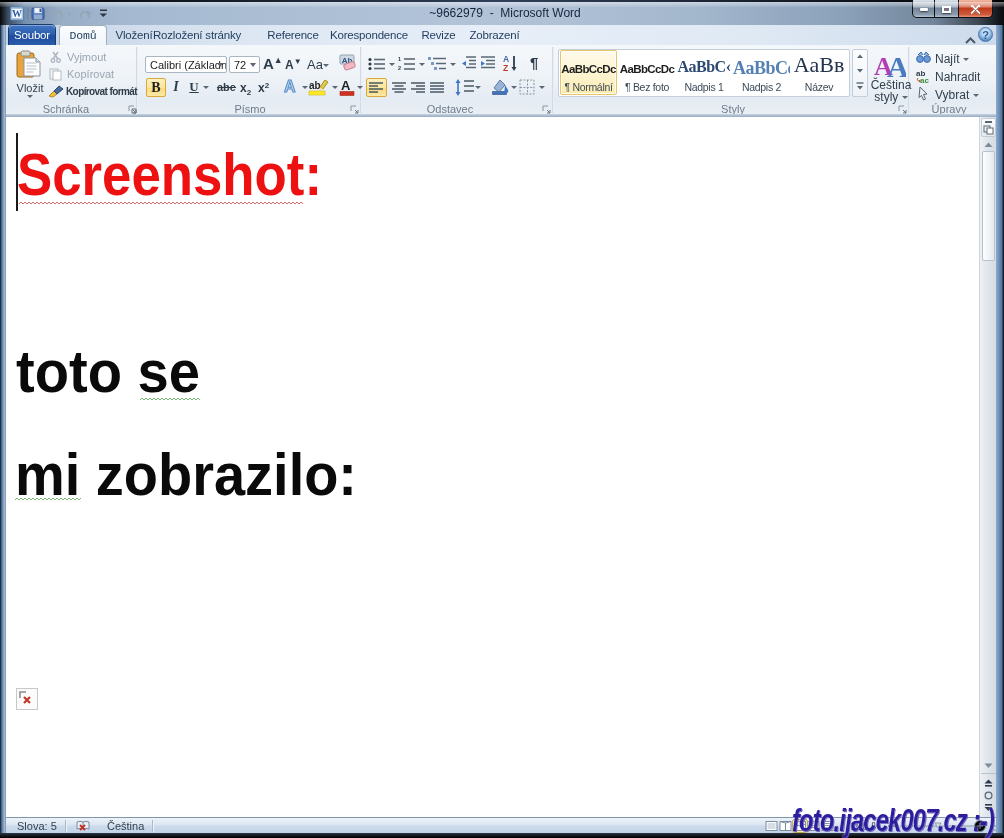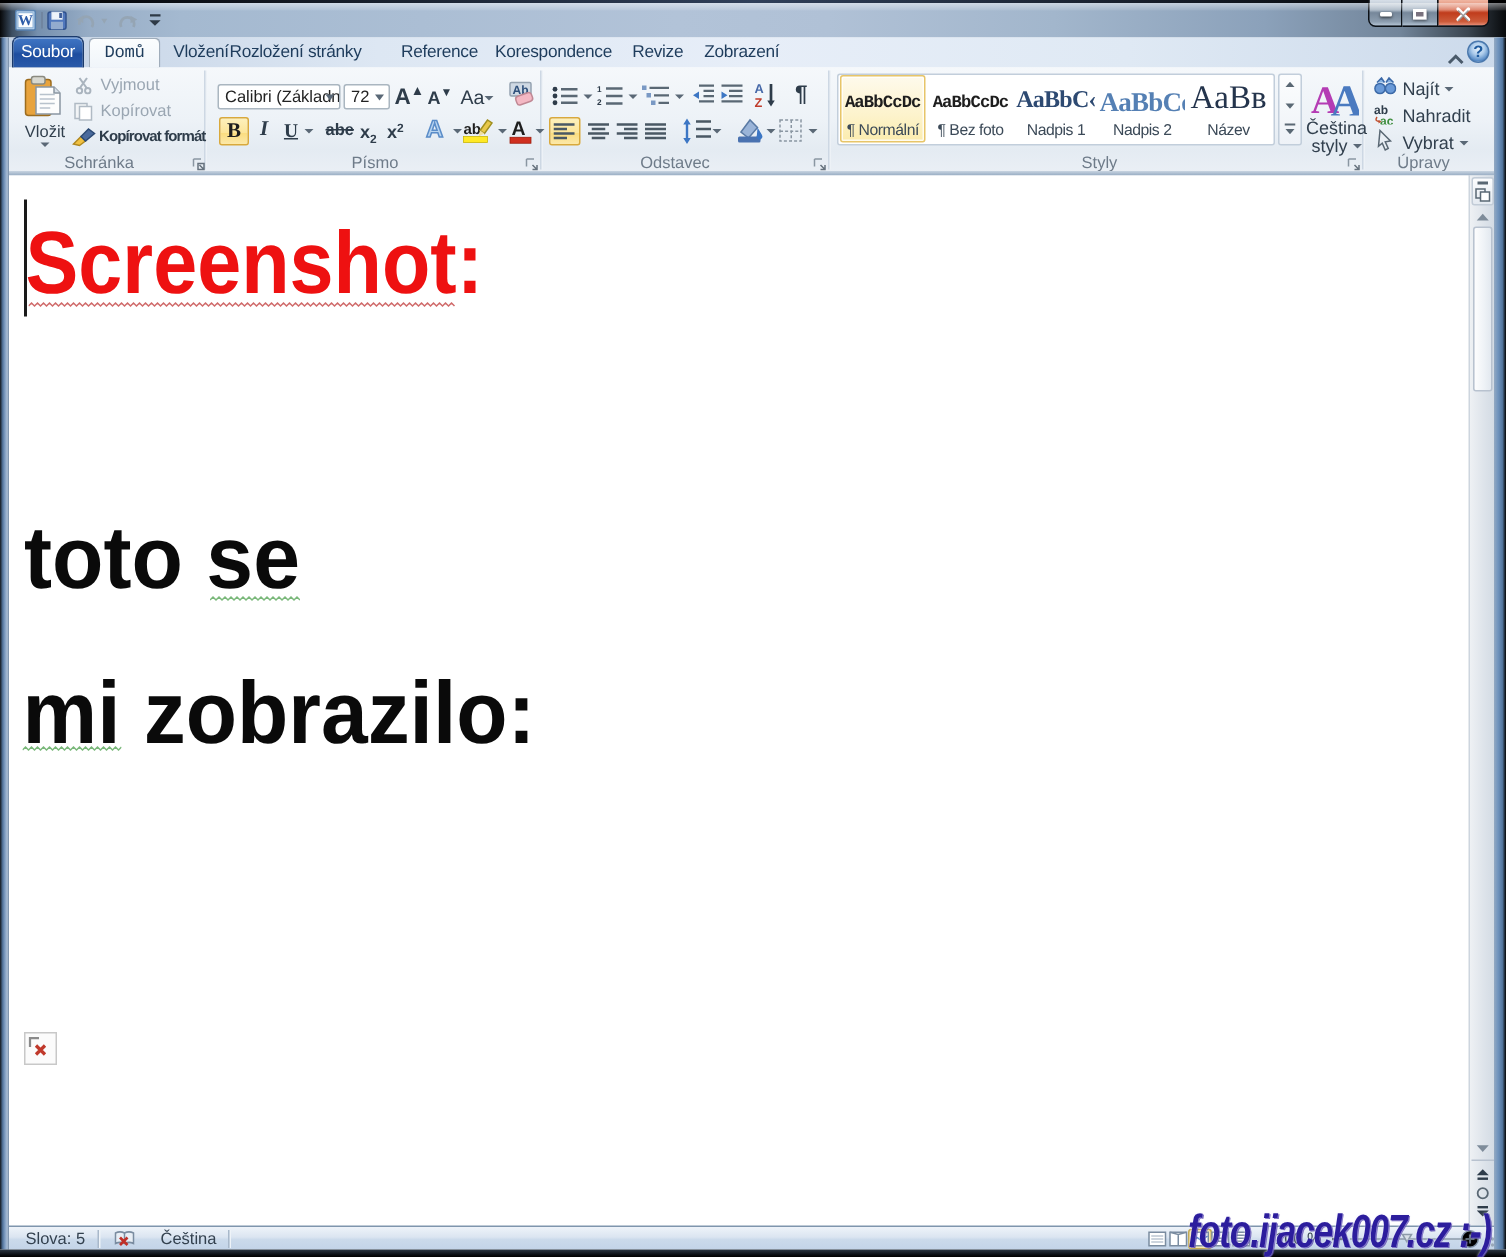--- a/index.html
+++ b/index.html
@@ -48,21 +48,21 @@
 .rtext { font-size:12px; color:#32404e; white-space:nowrap; }
 .gray { color:#9aa6b2; }
 .darr { display:inline-block; width:0; height:0; border-left:3px solid transparent; border-right:3px solid transparent; border-top:3px solid #5a6876; vertical-align:middle; }
 .combo { position:absolute; height:17px; background:#fff; border:1px solid #aab6c0; border-radius:2px; font-size:11px; white-space:nowrap; overflow:hidden; color:#222; display:flex; align-items:center; padding-left:4px; }
 .combo .ca { position:absolute; right:3px; top:6px; width:0; height:0; border-left:3px solid transparent; border-right:3px solid transparent; border-top:4px solid #5a6876; }
 .sel { background:linear-gradient(#fdf0bc,#fce59a 55%,#fadc7e 56%,#fce8a8); border:1px solid #d9a93c; border-radius:2px; }
 .sel2 { background:linear-gradient(#fefaec,#fdf3cc 60%,#fbecae); border:1px solid #e7c569; border-radius:2px; box-shadow:inset 0 0 0 1px rgba(255,255,255,.8); }
 
 
 .stylecell { position:absolute; top:5px; width:54px; height:46px; text-align:center; }
-.stylecell .big { height:28px; line-height:32px; white-space:nowrap; overflow:hidden;font-family:Liberation Mono, monospace; }
+.stylecell .big { height:28px; line-height:32px; white-space:nowrap; overflow:hidden; }
 .stylecell .lbl { font-size:10.5px; letter-spacing:-0.3px; color:#3c4a58; white-space:nowrap; }
 
 
 #doc { position:absolute; left:6px; top:117px; width:973px; height:700px; background:#fff; }
 #caret { position:absolute; left:10px; top:16px; width:2px; height:78px; background:#1a1a1a; }
 .dtxt { position:absolute; font-weight:bold; font-size:59px; line-height:1; white-space:nowrap; transform-origin:left top; }
 
 
 #brokenimg { position:absolute; left:16px; top:688px; width:22px; height:22px; background:#fbfbfb; border:1px solid #c8c8c8; }
 
@@ -77,20 +77,21 @@
 #frame-left { position:absolute; left:0; top:25px; width:6px; height:808px; background:linear-gradient(90deg,#11161c,#53749c 30%,#7f9dc2 55%,#a9bdd5 80%,#7187a1); }
 #frame-right { position:absolute; left:996px; top:25px; width:8px; height:808px; background:linear-gradient(90deg,#93a9c2,#6f93bd 35%,#54779f 70%,#10151b 95%); }
 #frame-bottom { position:absolute; left:0; top:833px; width:1004px; height:5px; background:linear-gradient(#2c3744,#0b0e12 70%,#000); }
 
 #watermark { position:absolute; left:792px; top:803px; font-size:31px; font-weight:bold; font-style:italic; color:#2c1d9d; white-space:nowrap; transform-origin:left top; letter-spacing:-1px;
   text-shadow:0 0 2px rgba(235,235,255,.9), 1px 1px 0 rgba(60,40,160,.8); z-index:50; }
 </style>
 </head>
 <body>
 <div id="titlebar">
+  <div id="titletext">~9662979&nbsp; -&nbsp; Microsoft Word</div>
   <div id="qat">
     <svg width="100" height="18" viewBox="0 0 100 18">
 
       <rect x="2.5" y="3" width="13" height="13" fill="#b8d2ec" stroke="#5580b0" rx="1"></rect>
       <rect x="4" y="4.5" width="10" height="10" fill="#fcfdfe" stroke="#88aed4" stroke-width=".6"></rect>
       <text x="9" y="12.5" font-size="10" font-weight="bold" fill="#2d5ca8" text-anchor="middle" font-family="Liberation Serif">W</text>
       <rect x="19.5" y="4" width="1" height="11" fill="#6d819a"></rect>
 
       <rect x="24" y="4" width="12" height="11.5" rx="1.5" fill="#5077bc" stroke="#31538e"></rect>
       <rect x="26.5" y="4" width="7" height="5" fill="#eef4fb" stroke="#c4d4e8" stroke-width=".5"></rect>

